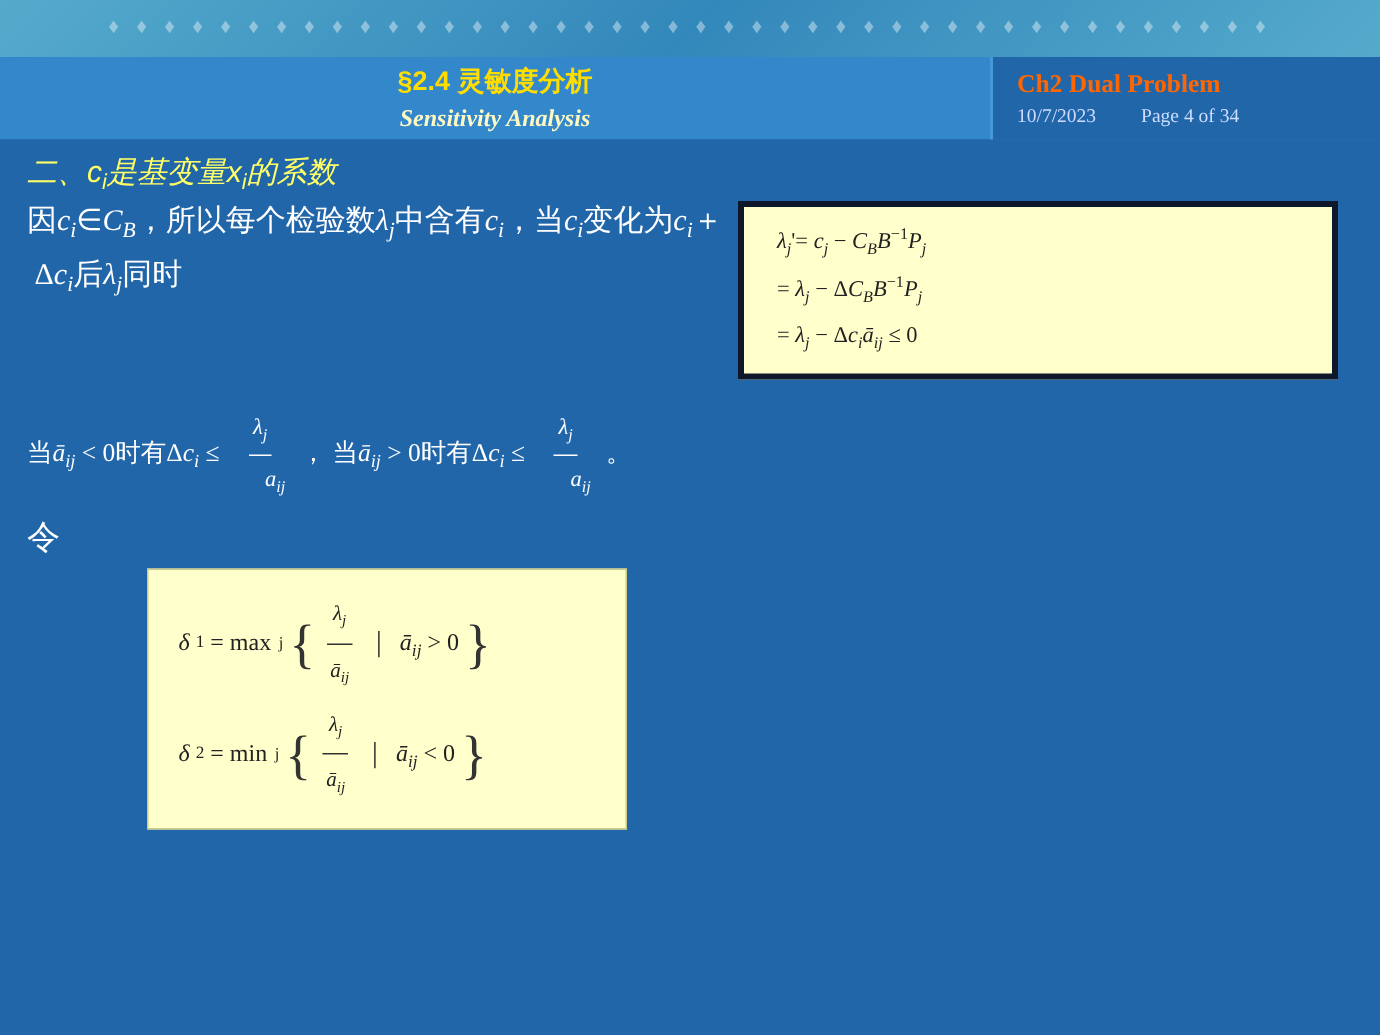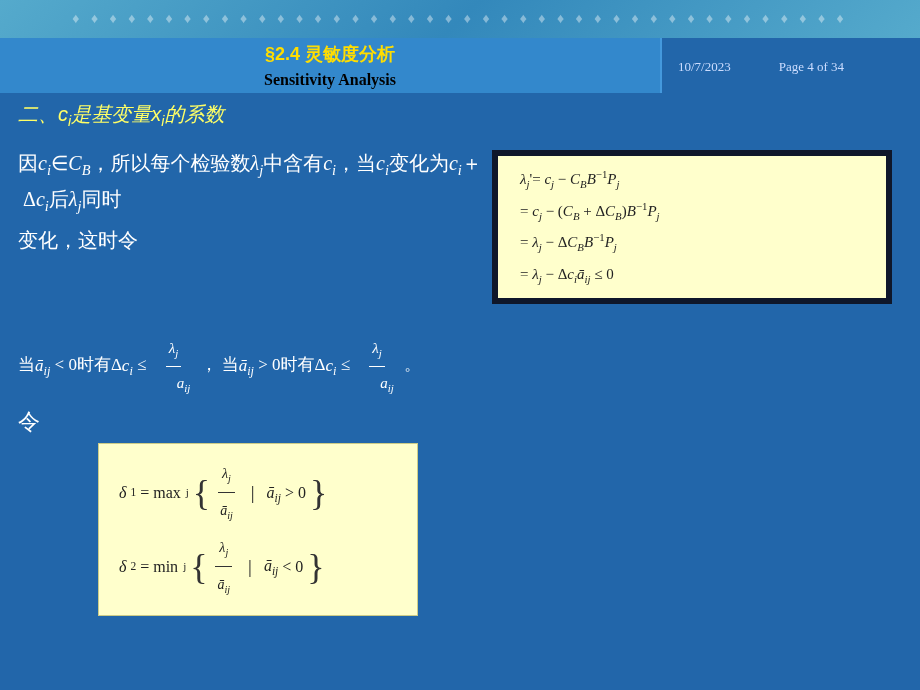--- a/index.html
+++ b/index.html
@@ -44,23 +44,24 @@
       justify-content: space-between;
       padding: 4px 10px;
     }
     .header-title .line1 {
       color: #ffdd00;
       font-size: 18px;
       font-weight: bold;
       font-family: 'SimHei', sans-serif;
     }
     .header-title .line2 {
-      color: #000000;
+      color: #fef9c3;
       font-size: 16px;
       font-weight: bold;
+      font-style: italic;
     }
     .header-right {
       width: 260px;
       background: #2266aa;
       display: flex;
       flex-direction: column;
       align-items: flex-start;
       justify-content: center;
       padding: 4px 16px;
       border-left: 2px solid #4499dd;
@@ -68,57 +69,57 @@
     .header-right .chapter-title {
       color: #ff6600;
       font-size: 17px;
       font-weight: bold;
     }
     .header-right .meta {
       color: #ccddff;
       font-size: 13px;
       margin-top: 3px;
       display: flex;
-      gap: 48px;
+      gap: 30px;
     }
 
     
     .main {
       background: #2266aa;
       padding: 8px 18px 8px 18px;
       height: calc(690px - 93px);
     }
 
     
     .section-heading {
       color: #ffff66;
       font-size: 20px;
       font-family: 'SimHei', 'STHeiti', sans-serif;
-      margin-bottom: 17px;
+      margin-bottom: 0;
       font-style: italic;
     }
     .section-heading em {
       font-style: italic;
     }
 
     
     .intro-text {
       color: #ffffff;
       font-size: 20px;
       font-family: 'SimSun', serif;
       line-height: 1.7;
       margin-bottom: 4px;
     }
 
     
     .yellow-box {
       background: #ffffcc;
-      border: 6px solid #0f172a;
+      border: 4px solid #0f172a;
       padding: 8px 18px 8px 22px;
-      margin: 4px 0 18px 0;
+      margin: 4px 0 6px 0;
       display: inline-block;
       min-width: 400px;
       max-width: 560px;
       float: right;
       margin-right: 10px;
     }
     .yellow-box .eq-line {
       font-size: 15px;
       color: #222;
       line-height: 2.0;
@@ -221,58 +222,53 @@
 <body>
 
 <div class="top-decoration"></div>
 
 <div class="header">
   <div class="header-title">
     <div class="line1">§2.4 灵敏度分析</div>
     <div class="line2">Sensitivity Analysis</div>
   </div>
   <div class="header-right">
+    <div class="chapter-title">Ch2 Dual Problem</div>
     <div class="meta">
       <span>10/7/2023</span>
       <span>Page 4 of 34</span>
     </div>
   </div>
 </div>
 
 <div class="main">
 
   
   <div class="section-heading">
     二、<em>c<sub>i</sub></em>是基变量<em>x<sub>i</sub></em>的系数
   </div>
 
   
   <div class="clearfix">
 
     <div class="yellow-box">
       <div class="eq-line">
         <i>λ<sub>j</sub></i>'= <i>c<sub>j</sub></i> − <i>C<sub>B</sub>B</i><sup>−1</sup><i>P<sub>j</sub></i>
-      </div>
-      <div class="eq-line">
-        = <i>c<sub>j</sub></i> − (<i>C<sub>B</sub></i> + Δ<i>C<sub>B</sub></i>)<i>B</i><sup>−1</sup><i>P<sub>j</sub></i>
       </div>
       <div class="eq-line">
         = <i>λ<sub>j</sub></i> − Δ<i>C<sub>B</sub>B</i><sup>−1</sup><i>P<sub>j</sub></i>
       </div>
       <div class="eq-line">
         = <i>λ<sub>j</sub></i> − Δ<i>c<sub>i</sub>ā<sub>ij</sub></i> ≤ 0
       </div>
     </div>
 
     <div class="intro-text">
       因<em>c<sub>i</sub></em>∈<em>C<sub>B</sub></em>，所以每个检验数<em>λ<sub>j</sub></em>中含有<em>c<sub>i</sub></em>，当<em>c<sub>i</sub></em>变化为<em>c<sub>i</sub></em>＋
       &nbsp;Δ<em>c<sub>i</sub></em>后<em>λ<sub>j</sub></em>同时
-    </div>
-    <div class="intro-text">
-      变化，这时令
     </div>
 
   </div>
 
   
   <div class="ineq-line" style="clear:both; padding-top:4px;">
     当<em>ā<sub>ij</sub></em> &lt; 0时有Δ<em>c<sub>i</sub></em> ≤
     <span class="frac">
       <span class="num"><em>λ<sub>j</sub></em></span>
       <span class="den"><em>a<sub>ij</sub></em></span>

